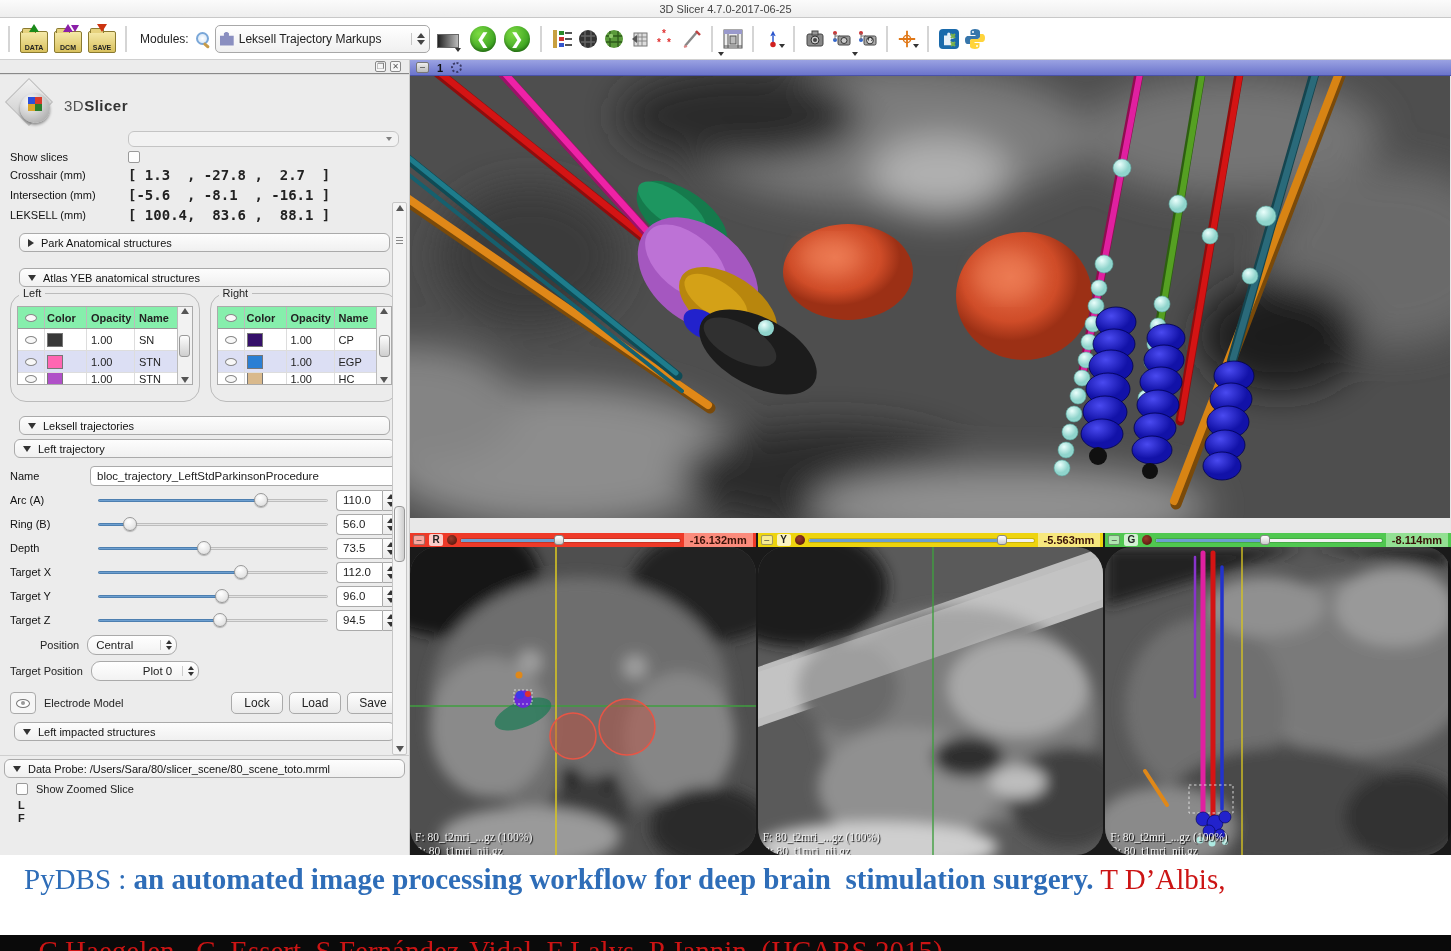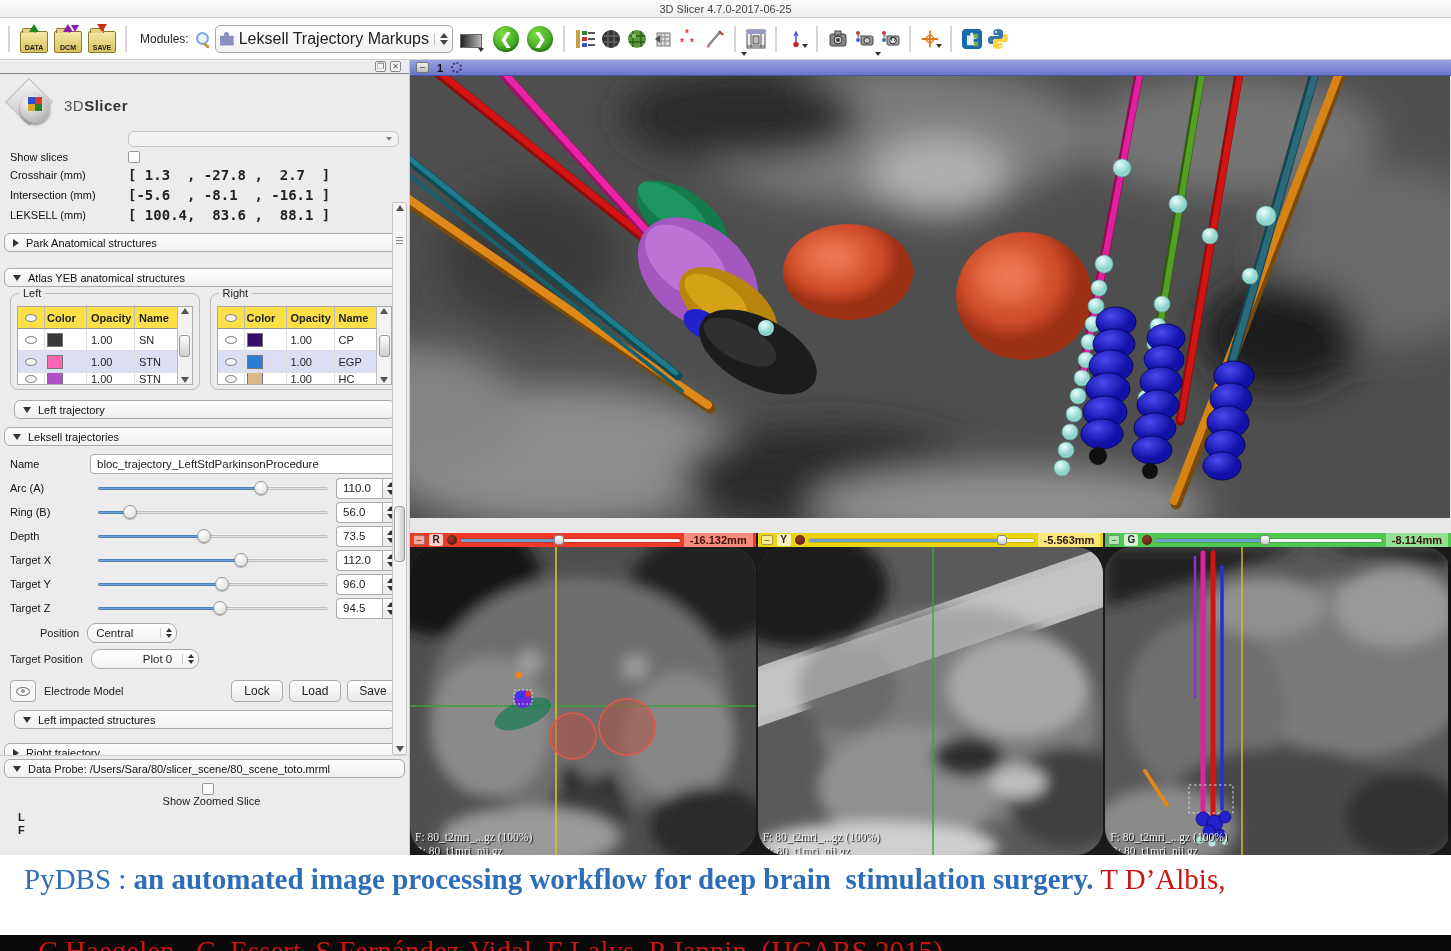--- a/index.html
+++ b/index.html
@@ -22,21 +22,21 @@
   .farrow.up    { border-left:5px solid transparent; border-right:5px solid transparent; border-bottom:8px solid #1a8a1a; }
   .farrow.down  { border-left:5px solid transparent; border-right:5px solid transparent; border-top:8px solid #cc3310; }
   .farrow.dual  { border-left:5px solid transparent; border-right:5px solid transparent; border-bottom:8px solid #8b1fa8; }
   .farrow.dual2 { left:16px; border-left:4px solid transparent; border-right:4px solid transparent; border-top:7px solid #8b1fa8; top:-7px; }
   .modules-label { font-size:12px; color:#222; margin:0 2px 0 4px; }
   .search-icon { width:16px; height:16px; position:relative; }
   .search-icon::before { content:""; position:absolute; top:1px; left:1px; width:9px; height:9px; border:2px solid #7aa7d8; border-radius:50%; background:radial-gradient(#fff,#cfe2f5); }
   .search-icon::after { content:""; position:absolute; bottom:0; right:1px; width:7px; height:2.5px; background:#c79b4a; transform:rotate(40deg); border-radius:2px; }
   .module-combo { display:flex; align-items:center; height:28px; border:1px solid #a8a8a8; border-radius:5px; background:linear-gradient(#ffffff,#f0f0f0); padding:0 4px; gap:5px; min-width:215px; }
   .puzzle-icon { width:14px; height:14px; background:#8a8fc0; clip-path:polygon(0 30%,30% 30%,30% 12%,48% 0,66% 12%,66% 30%,100% 30%,100% 100%,0 100%); }
-  .module-combo .mval { flex:1; font-size:16px; }
+  .module-combo .mval { flex:1; font-size:12px; }
   .updown { display:flex; flex-direction:column; align-items:center; gap:2px; padding-left:5px; border-left:1px solid #c5c5c5; }
   .updown .u { width:0; height:0; border-left:4px solid transparent; border-right:4px solid transparent; border-bottom:5px solid #444; }
   .updown .d { width:0; height:0; border-left:4px solid transparent; border-right:4px solid transparent; border-top:5px solid #444; }
   .hist-icon { width:22px; height:14px; background:linear-gradient(90deg,#222,#bbb); border:1px solid #666; margin-top:4px; }
   .navball { width:26px; height:26px; border-radius:50%; background:radial-gradient(circle at 35% 30%, #7ddb43, #1f8a12); display:flex; align-items:center; justify-content:center; color:#fff; font-size:15px; font-weight:bold; box-shadow:inset 0 -2px 3px rgba(0,0,0,.3); }
   .mini-caret { width:0; height:0; border-left:3.5px solid transparent; border-right:3.5px solid transparent; border-top:4px solid #333; align-self:flex-end; margin:0 0 2px -4px; }
   .ic { width:22px; height:22px; display:inline-block; }
   .ic svg { width:22px; height:22px; }
   .pin-drop { display:flex; align-items:center; }
 
@@ -55,32 +55,32 @@
   .logo-text { font-size:15px; color:#555; margin-left:2px; letter-spacing:.5px; }
   .logo-text b { color:#333; }
 
   .prow { display:flex; align-items:center; padding:2px 10px; }
   .plabel { width:118px; font-size:11px; color:#111; }
   .mono { font-family:"DejaVu Sans Mono", monospace; font-weight:bold; font-size:14px; white-space:pre; }
   .checkbox { width:12px; height:12px; border:1px solid #9a9a9a; border-radius:2px; background:#fdfdfd; }
   .top-combo { flex:1; height:16px; border:1px solid #bbb; border-radius:6px; background:#f4f4f4; position:relative; opacity:.8; }
   .top-combo::after { content:""; position:absolute; right:6px; top:5px; width:0; height:0; border-left:3.5px solid transparent; border-right:3.5px solid transparent; border-top:4px solid #666; }
 
-  .collapsible { margin:4px 4px; height:19px; border:1px solid #aaa; border-radius:6px; background:linear-gradient(#fdfdfd,#f0f0f0);
+  .collapsible { margin:4px 19px; height:19px; border:1px solid #aaa; border-radius:6px; background:linear-gradient(#fdfdfd,#f0f0f0);
                  display:flex; align-items:center; gap:7px; padding:0 8px; font-size:11px; color:#111; }
   .tri-r { width:0; height:0; border-top:4px solid transparent; border-bottom:4px solid transparent; border-left:6px solid #333; }
   .tri-d { width:0; height:0; border-left:4px solid transparent; border-right:4px solid transparent; border-top:6px solid #333; }
 
   .atlas-groups { display:flex; gap:10px; padding:2px 10px 6px; }
-  .groupbox { flex:1; border:1px solid #bbb; border-radius:8px; position:relative; padding:12px 6px 4px; background:#ececec; }
+  .groupbox { flex:1; border:1px solid #bbb; border-radius:16px; position:relative; padding:12px 6px 16px; background:#ececec; }
   .groupbox .gtitle { position:absolute; top:-7px; left:8px; background:#ececec; padding:0 4px; font-size:11px; }
   .atable { background:#fff; border:1px solid #aaa; display:flex; }
   .atable .tmain { flex:1; }
   .trow { display:flex; height:22px; align-items:center; border-bottom:1px solid #ddd; }
-  .trow.hdr { font-weight:bold; border-bottom:1px solid #999; background:#fde047; }
+  .trow.hdr { font-weight:bold; border-bottom:1px solid #999; background:#86efac; }
   .trow.sel { background:#dcdff4; }
   .trow.cut { height:11px; overflow:hidden; border-bottom:none; }
   .tc-eye { width:26px; display:flex; justify-content:center; }
   .tc-color { width:42px; display:flex; justify-content:flex-start; padding-left:2px; border-left:1px solid #ddd; height:100%; align-items:center; }
   .tc-op { width:48px; padding-left:4px; border-left:1px solid #ddd; height:100%; display:flex; align-items:center; }
   .tc-name { flex:1; padding-left:4px; border-left:1px solid #ddd; height:100%; display:flex; align-items:center; }
   .trow.hdr .tc-color,.trow.hdr .tc-op,.trow.hdr .tc-name { border-left:1px solid #bbb; }
   .swatch { width:16px; height:14px; border:1px solid #777; }
   .eye { width:12px; height:8px; border:1px solid #888; border-radius:50%; background:#f8f8f8; position:relative; }
   .vscroll { width:15px; background:#f2f2f2; border-left:1px solid #bbb; display:flex; flex-direction:column; align-items:center; justify-content:space-between; padding:1px 0; }
@@ -482,27 +482,27 @@
             </div>
             <div class="vscroll">
               <span class="sa-u"></span>
                 <span class="thumb"></span>
                 <span class="sa-d"></span>
             </div>
           </div>
         </div>
       </div>
 
+      <div class="collapsible" style="margin-top:8px;">
+        <span class="tri-d"></span>
+        <span>Leksell trajectories</span>
+      </div>
       <div class="collapsible" style="margin:4px 14px;">
         <span class="tri-d"></span>
         <span>Left trajectory</span>
-      </div>
-      <div class="collapsible" style="margin-top:8px;">
-        <span class="tri-d"></span>
-        <span>Leksell trajectories</span>
       </div>
 
       <div class="name-row">
         <span class="plabel" style="width:72px;">Name</span>
         <span class="name-input">bloc_trajectory_LeftStdParkinsonProcedure</span>
       </div>
 
       <div class="slider-row">
         <span class="plabel">Arc (A)</span>
         <div class="slider" style="--pct: 71;">
@@ -646,21 +646,21 @@
           </span>
         <span class="pthumb"></span>
         <span class="sa-d"></span>
       </div>
 
       <div class="dataprobe">
         <div class="collapsible" style="margin:3px 4px;">
           <span class="tri-d"></span>
           <span>Data Probe: /Users/Sara/80/slicer_scene/80_scene_toto.mrml</span>
         </div>
-        <div class="prow" style="padding-left:16px;flex-direction:column;">
+        <div class="prow" style="padding-left:16px;">
           <span class="checkbox"></span>
           <span style="margin-left:8px;">Show Zoomed Slice</span>
         </div>
         <div class="probe-letters">
           <div>L</div>
           <div>F</div>
         </div>
       </div>
     </div>
 

